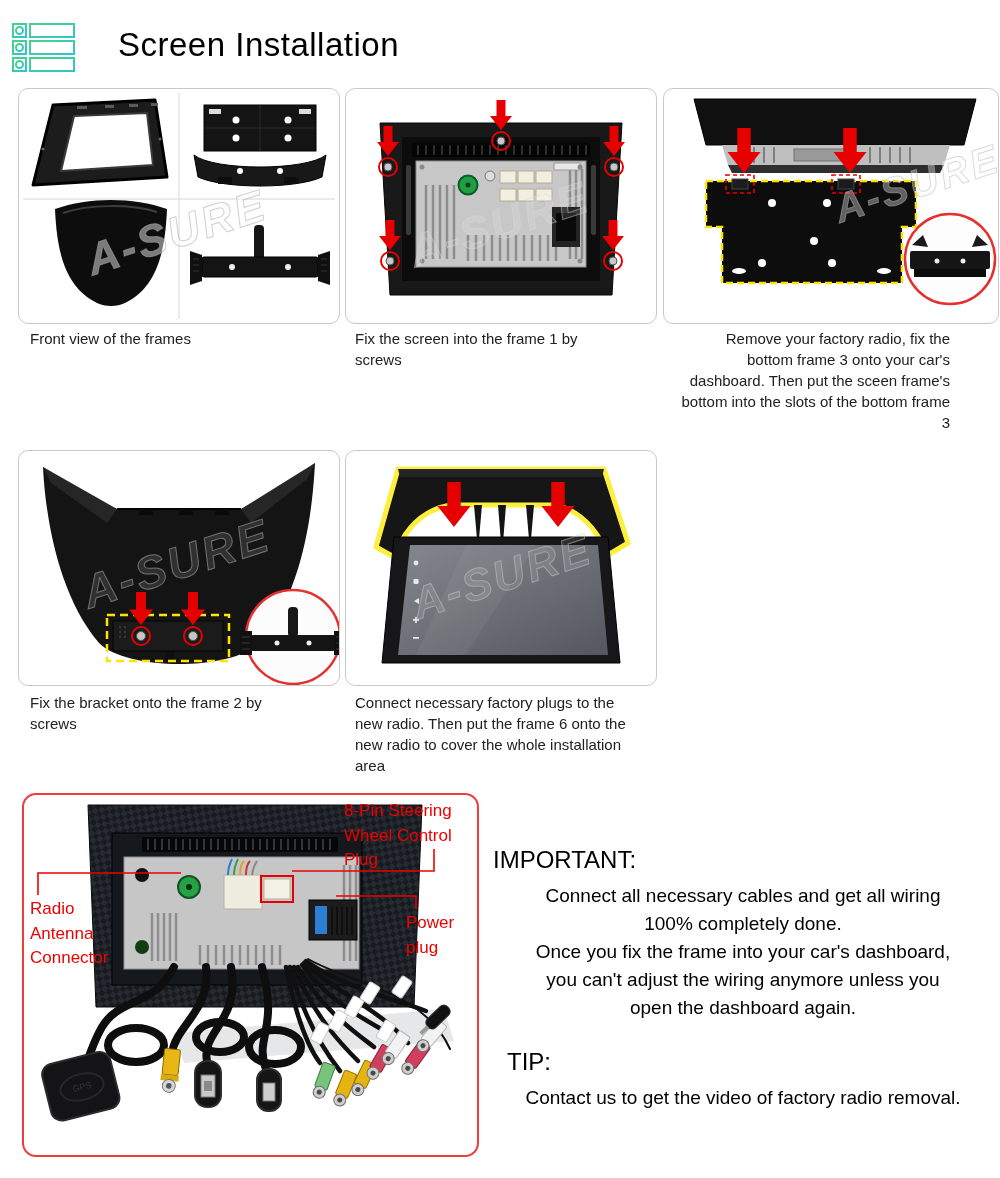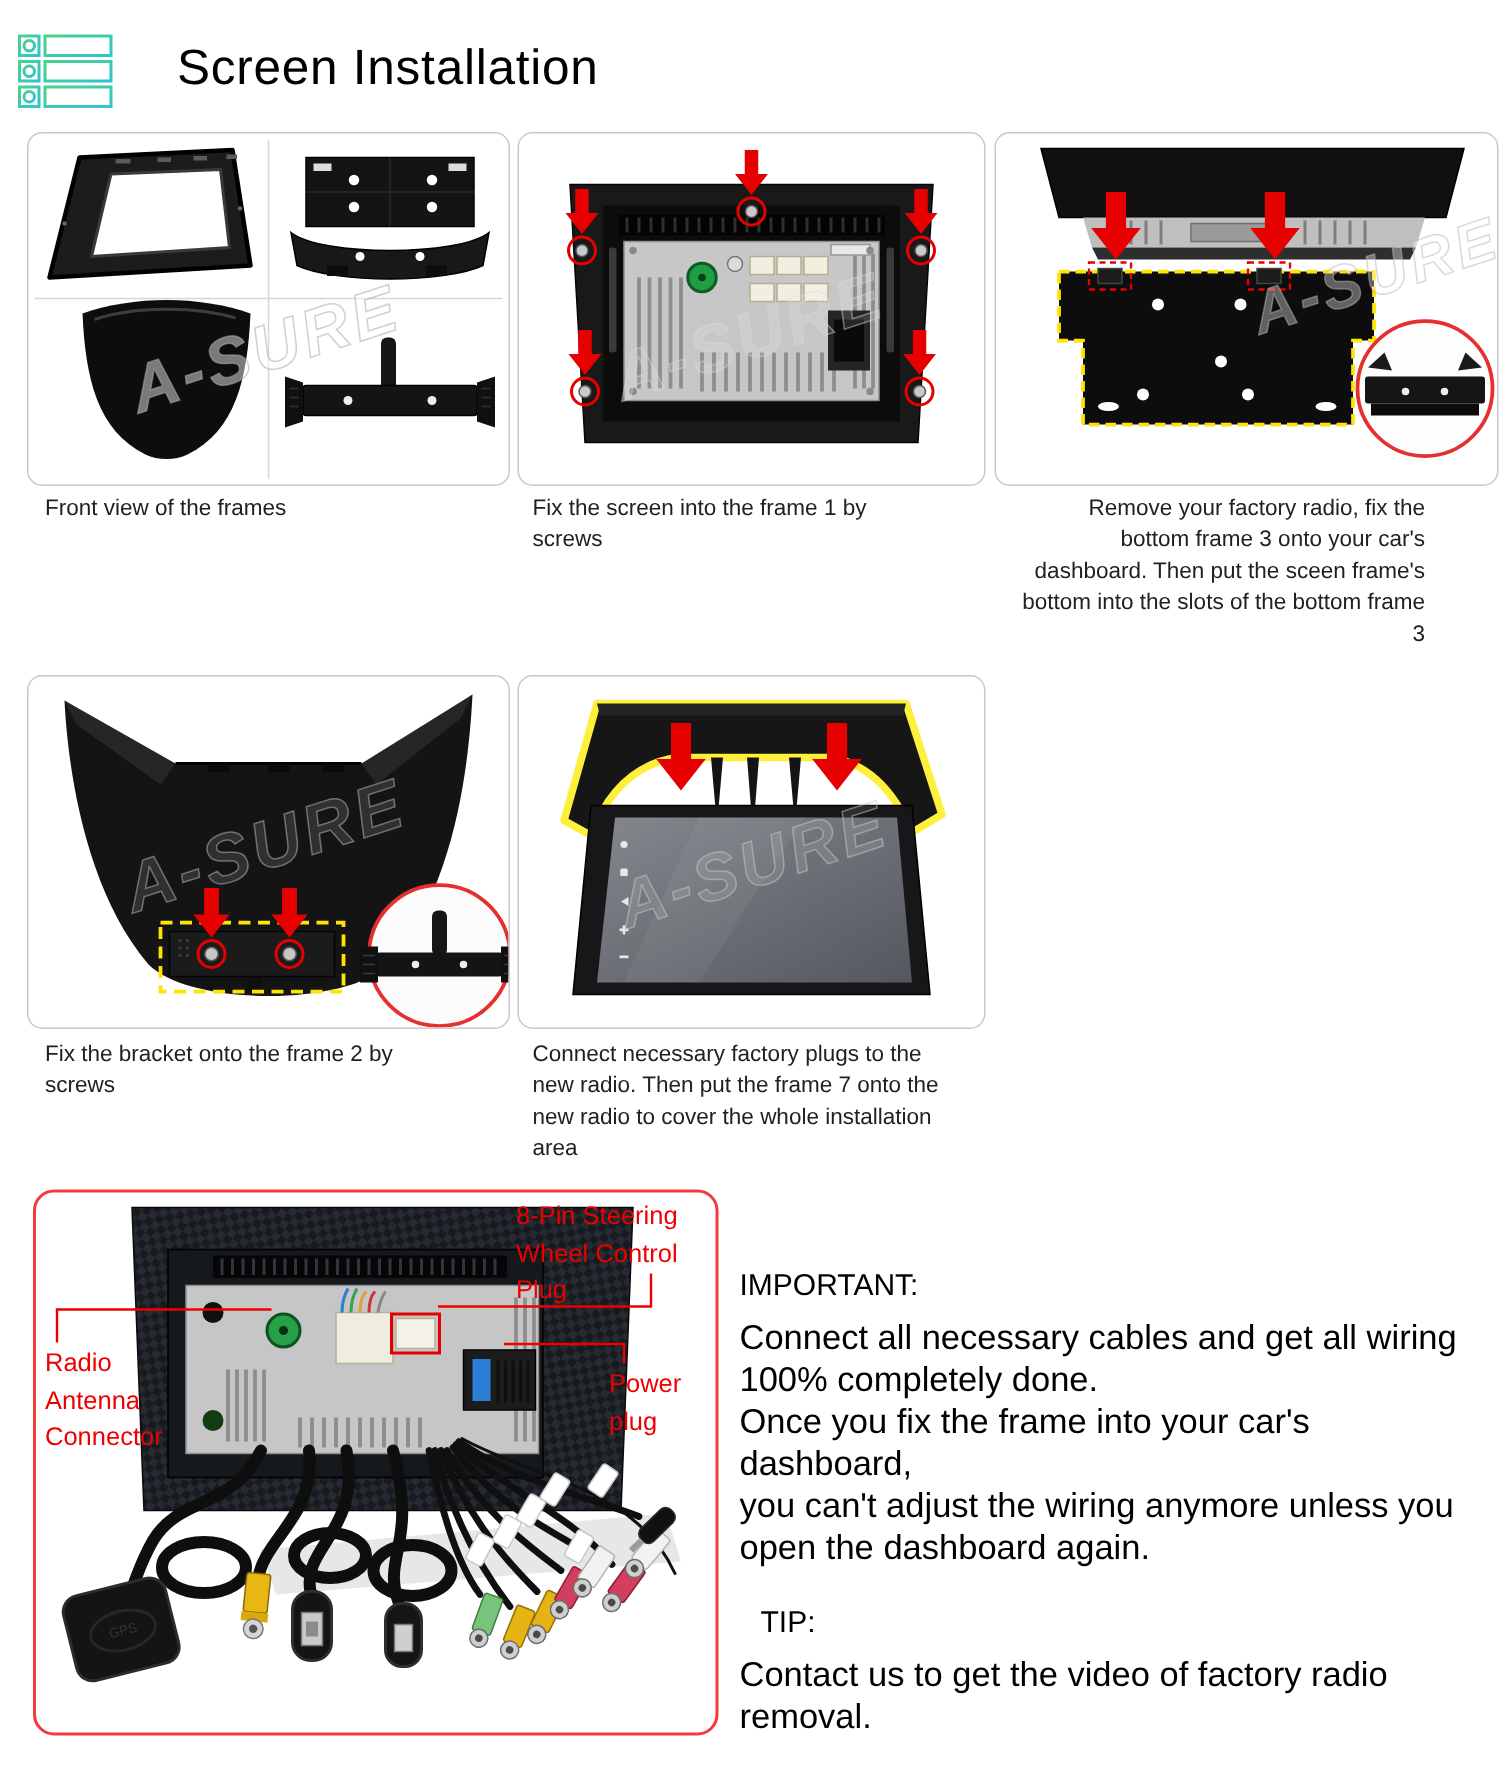--- a/index.html
+++ b/index.html
@@ -10,22 +10,22 @@
   
   .panel{position:absolute;background:#fff;border:1px solid #c9c9c9;border-radius:10px;overflow:hidden;}
   .panel svg{display:block;}
   
   .caption{position:absolute;font-size:15px;line-height:21px;color:#212121;}
   
   .wiring{position:absolute;left:22px;top:793px;width:453px;height:360px;border:2px solid #f23b3b;border-radius:14px;background:#fff;overflow:hidden;}
   .red-label{position:absolute;color:#ee0000;font-size:17px;line-height:1.45;}
   
   .notes{position:absolute;left:493px;top:846px;width:500px;color:#000;}
-  .notes h2{font-size:20px;font-weight:normal;margin:0 0 8px 0;color:#000;}
-  .notes .line{font-size:23px;line-height:28px;}
+  .notes h2{font-size:24px;font-weight:normal;margin:0 0 8px 0;color:#000;}
+  .notes .line{font-size:19px;line-height:28px;text-align:center;}
   .notes .tip-title{margin-top:26px;margin-left:14px;}
   .wm{font-style:italic;font-weight:bold;letter-spacing:3px;}
 </style>
 </head>
 <body>
 
 <div class="abs" style="left:12px;top:22px;">
   <svg width="66" height="52" viewBox="0 0 66 52">
     <defs>
       <linearGradient id="tg" x1="0" y1="0" x2="1" y2="1">
@@ -316,21 +316,21 @@
         <rect x="67" y="186" width="6" height="1.8"></rect>
       </g>
     </g>
     <use href="#arr5" transform="translate(108,76) scale(1.5)"></use>
     <use href="#arr5" transform="translate(212,76) scale(1.5)"></use>
     <text class="wm" x="158" y="140" transform="rotate(-18 158 132)" text-anchor="middle" font-size="44" fill="rgba(255,255,255,0.10)" stroke="#c9c9c9" stroke-opacity=".5">A-SURE</text>
   </svg>
 </div>
 
 <div class="caption" style="left:30px;top:692px;width:250px;">Fix the bracket onto the frame 2 by screws</div>
-<div class="caption" style="left:355px;top:692px;width:272px;">Connect necessary factory plugs to the new radio. Then put the frame 7 onto the new radio to cover the whole installation area</div>
+<div class="caption" style="left:355px;top:692px;width:272px;">Connect necessary factory plugs to the new radio. Then put the frame 6 onto the new radio to cover the whole installation area</div>
 
 <div class="wiring">
   <svg width="453" height="360" viewBox="0 0 453 360">
     <defs>
       <pattern id="cb" width="10" height="10" patternUnits="userSpaceOnUse" patternTransform="rotate(35)">
         <rect width="10" height="10" fill="#262b32"></rect>
         <rect width="5" height="5" fill="#171b20"></rect>
           <rect x="5" y="5" width="5" height="5" fill="#171b20"></rect>
       </pattern>
     </defs>

